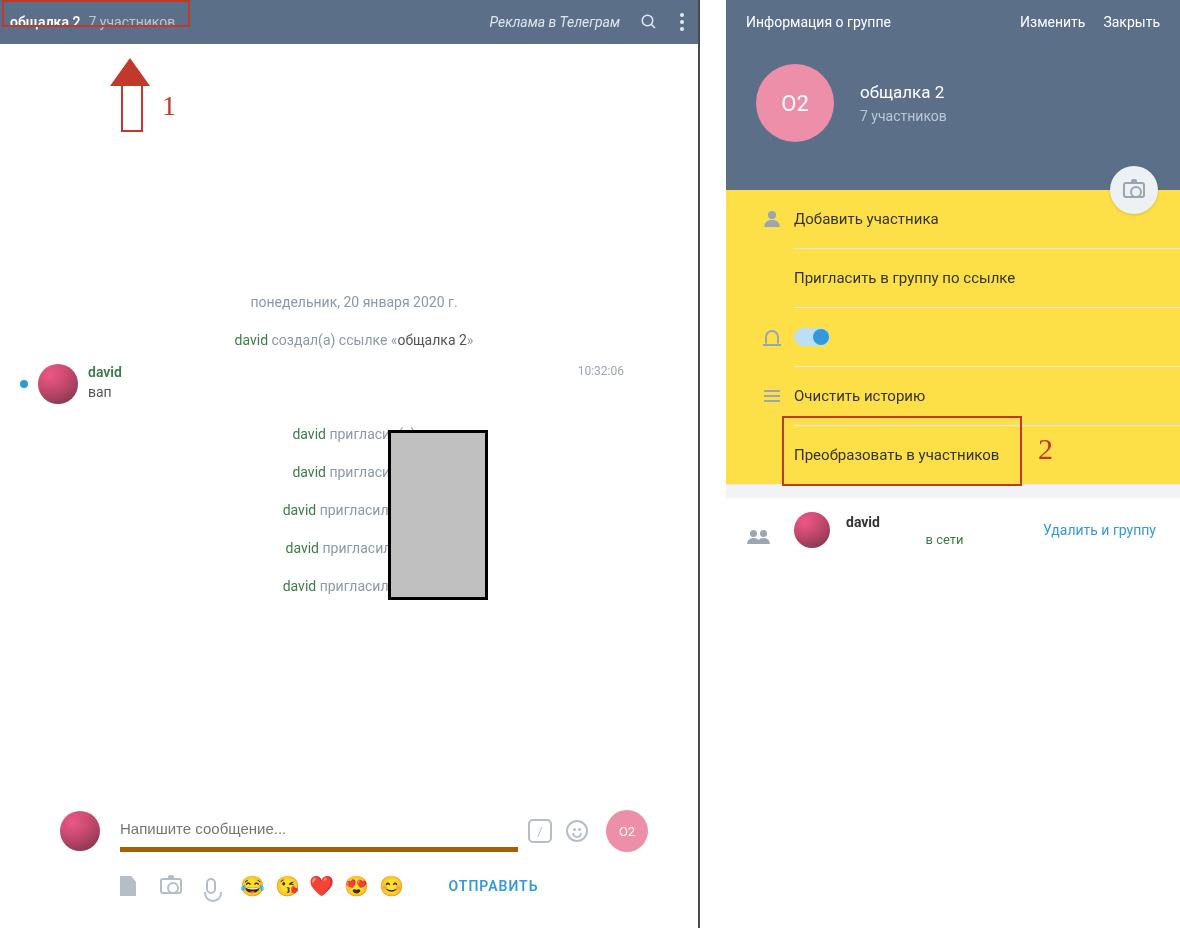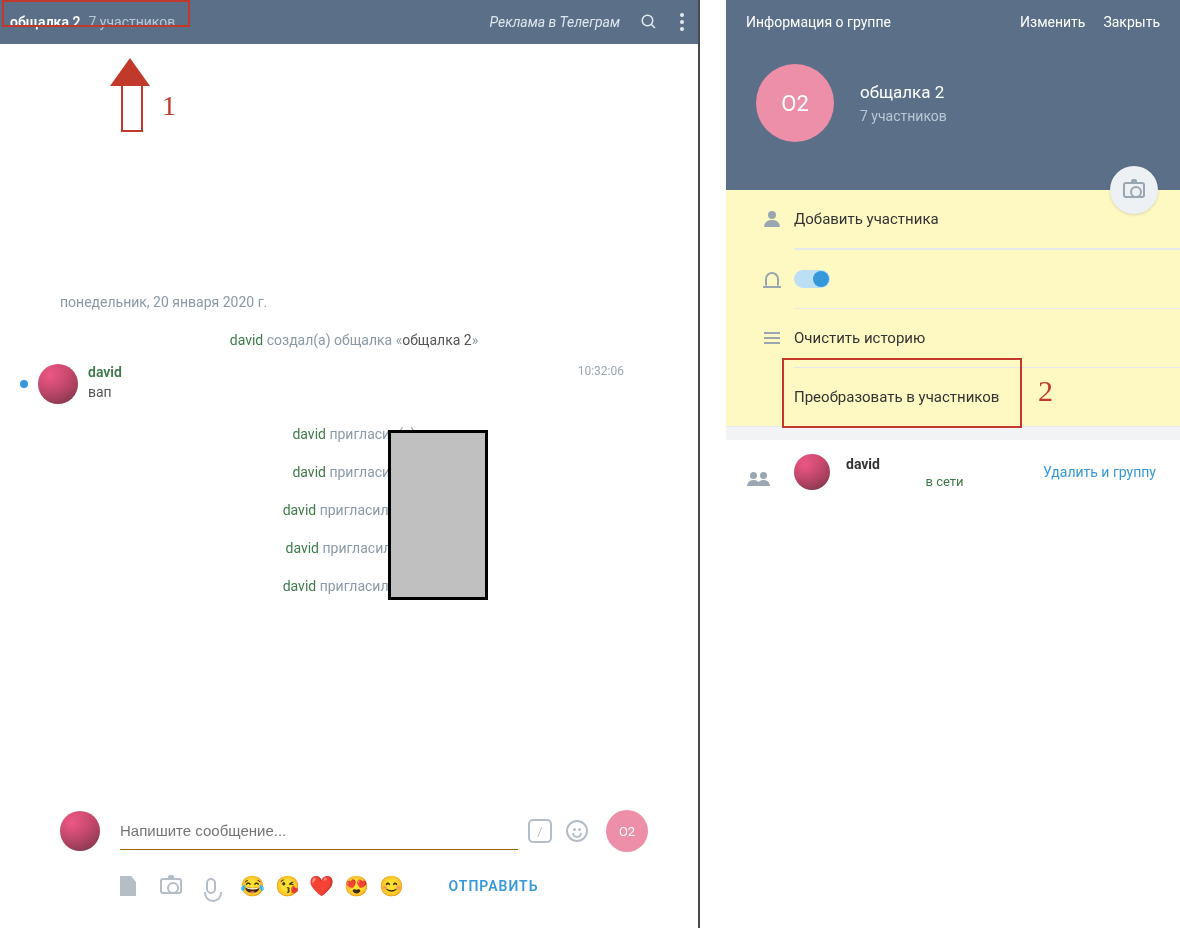--- a/index.html
+++ b/index.html
@@ -45,21 +45,21 @@
   }
   .arrow-inner{ position:absolute; left:4px; top:6px;
     width:0; height:0; border-left:16px solid transparent; border-right:16px solid transparent;
     border-bottom:22px solid #fff;
   }
   .anno-num { font-family: Georgia, serif; color:#c0392b; font-size: 28px; margin-left: 12px; margin-top: 24px;}
 
   
   .chat-body { flex: 1; padding: 20px 50px 10px 60px; overflow: hidden; position: relative; }
 
-  .date-sep { color: #8b99a7; font-size: 14px; margin-top: 230px; margin-bottom: 22px; }
+  .date-sep { text-align: center; color: #8b99a7; font-size: 14px; margin-top: 230px; margin-bottom: 22px; }
   .sys-line { text-align: center; font-size: 14px; color: #8b99a7; margin: 10px 0; }
   .sys-line .u { color: #3d7a49; }
   .sys-line .strong { color:#555; }
   .msg-row { display: flex; align-items: flex-start; margin: 16px 0 8px -40px; position: relative;}
   .msg-dot { width: 8px; height: 8px; border-radius: 50%; background: #3498db; margin: 16px 10px 0 0; }
   .avatar-small {
     width: 40px; height: 40px; border-radius: 50%;
     background: radial-gradient(circle at 30% 30%, #d46, #422), linear-gradient(#8b1d3b,#3a1228);
     background-blend-mode: screen;
     display:inline-block; flex-shrink:0;
@@ -74,21 +74,21 @@
   .redact { display:inline-block; width: 100px; height: 170px; background:#c0c0c0;
             border: 3px solid #000; vertical-align:middle; position:absolute;
             left:388px; top:430px; }
 
   
   .compose { padding: 10px 50px 30px 60px; }
   .compose-row { display:flex; align-items:center; }
   .compose-row .avatar-small { margin-right: 20px; }
   .msg-input {
     flex:1; border:none; outline:none; font-size:15px; color:#999;
-    padding: 10px 0; border-bottom: 1px solid #a16207;
+    padding: 10px 0; border-bottom: 5px solid #a16207;
   }
   .compose-icons { display:flex; align-items:center; gap:14px; color:#b5bec7; margin-left:10px;}
   .slash-box { width:24px; height:24px; border:2px solid #b5bec7; border-radius:5px;
                display:flex; align-items:center; justify-content:center; font-size:13px; color:#b5bec7; cursor:pointer;}
   .smile { width:22px; height:22px; border:2px solid #b5bec7; border-radius:50%;
            position:relative; cursor:pointer;}
   .smile::before, .smile::after{content:""; position:absolute; background:#b5bec7; width:3px; height:3px; border-radius:50%; top:6px;}
   .smile::before{left:5px;} .smile::after{right:5px;}
   .smile .m{position:absolute; width:10px; height:5px; border:2px solid #b5bec7; border-top:none; border-radius:0 0 10px 10px; left:4px; top:11px;}
   .pink-badge {
@@ -119,21 +119,21 @@
   .big-avatar{ width:78px; height:78px; border-radius:50%; background:#ee8fa9; color:#fff;
                display:flex; align-items:center; justify-content:center; font-size:22px; margin-right:26px;}
   .hero-name{ color:#fff; font-size:17px; margin-bottom:6px;}
   .hero-members{ color:#b9c7d6; font-size:14px;}
   .cam-fab{ position:absolute; right:22px; bottom:-24px; width:48px; height:48px; border-radius:50%;
             background:#eef1f3; display:flex; align-items:center; justify-content:center; box-shadow:0 1px 3px rgba(0,0,0,.15); cursor:pointer;}
   .cam-fab .ic-cam{ border-color:#9aa6b2; }
   .cam-fab .ic-cam::before{ border-color:#9aa6b2; }
   .cam-fab .ic-cam::after{ background:#9aa6b2; }
 
-  .sett-list{ background:#fef9c3; }
+  .sett-list{ background:#fde047; }
   .sett-row{ display:flex; align-items:center; padding: 20px 24px; font-size:15px; color:#333; cursor:pointer; }
   .sett-row .ic{ width:44px; color:#9aa6b2; display:flex; align-items:center; justify-content:center;}
   .sett-row .lbl{ flex:1; }
   .sett-divider{ height:1px; background:#e6e9ec; margin-left:68px;}
   .block-gap{ height:14px; background:#f1f3f5; border-top:1px solid #e6e9ec; }
 
   .toggle{ width:36px; height:18px; border-radius:10px; background:#bddff6; position:relative;}
   .toggle::after{content:""; position:absolute; width:16px; height:16px; border-radius:50%;
                  background:#3498db; right:1px; top:1px;}
 
@@ -190,21 +190,21 @@
       <div class="arrow-up">
           <div class="arrow-inner"></div>
         </div>
       <div class="anno-num">1</div>
     </div>
 
     <div class="chat-body">
       <div class="date-sep">понедельник, 20 января 2020 г.</div>
 
       <div class="sys-line">
-        <span class="u">david</span><span> создал(а) общалка «</span><span class="strong">общалка 2</span><span>»</span>
+        <span class="u">david</span><span> создал(а) ссылке «</span><span class="strong">общалка 2</span><span>»</span>
       </div>
 
       <div class="msg-row">
         <span class="msg-dot"></span>
         <span class="avatar-small"></span>
         <div class="msg-col">
           <div class="msg-name">david</div>
           <div class="msg-text">вап</div>
         </div>
         <div class="msg-time">10:32:06</div>
@@ -285,20 +285,23 @@
     </div>
 
     <div class="sett-list">
       <div class="sett-row">
         <span class="ic">
             <span class="ic-person"></span>
           </span>
         <span class="lbl">Добавить участника</span>
       </div>
       <div class="sett-divider"></div>
+      <div class="sett-row" style="padding-left:68px">
+        <span class="lbl">Пригласить в группу по ссылке</span>
+      </div>
       <div class="sett-divider"></div>
       <div class="sett-row">
         <span class="ic">
             <span class="ic-bell"></span>
           </span>
         <span class="toggle"></span>
       </div>
       <div class="sett-divider"></div>
       <div class="sett-row">
         <span class="ic">

